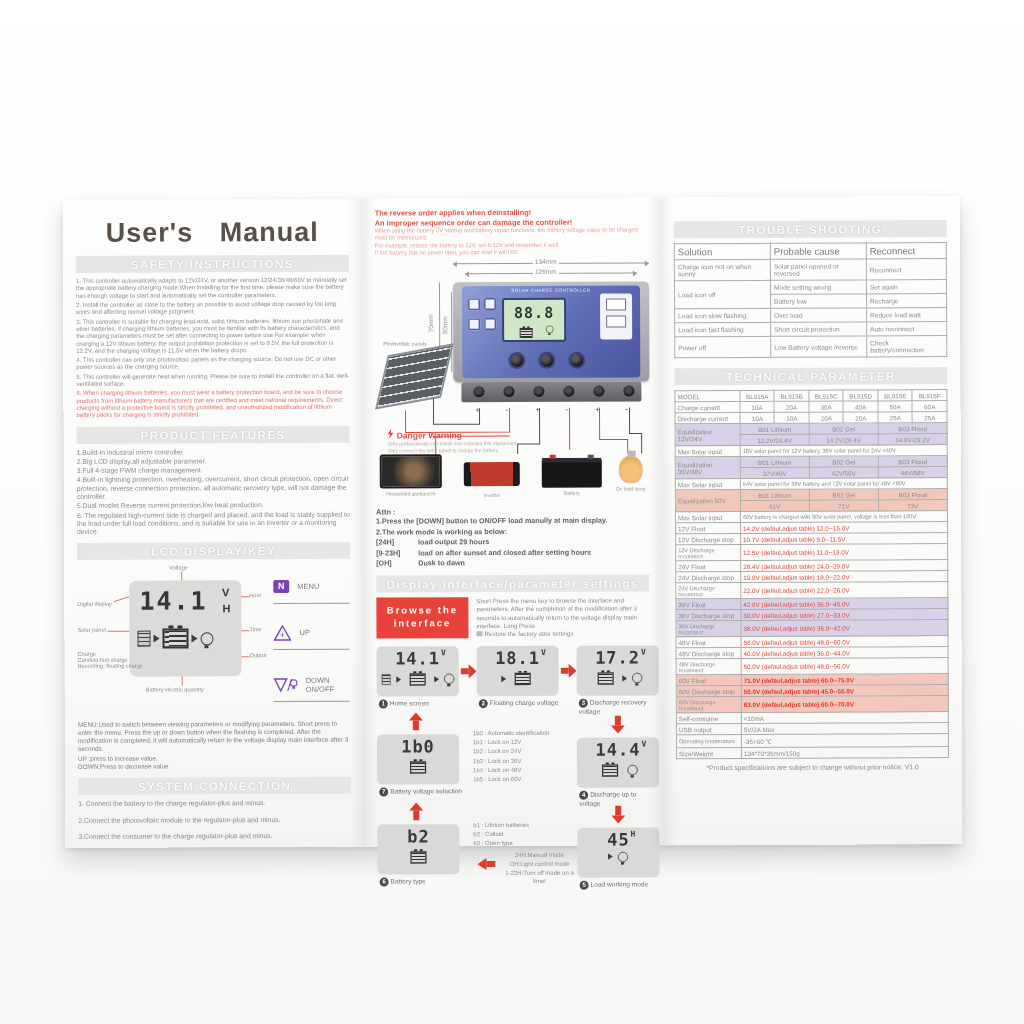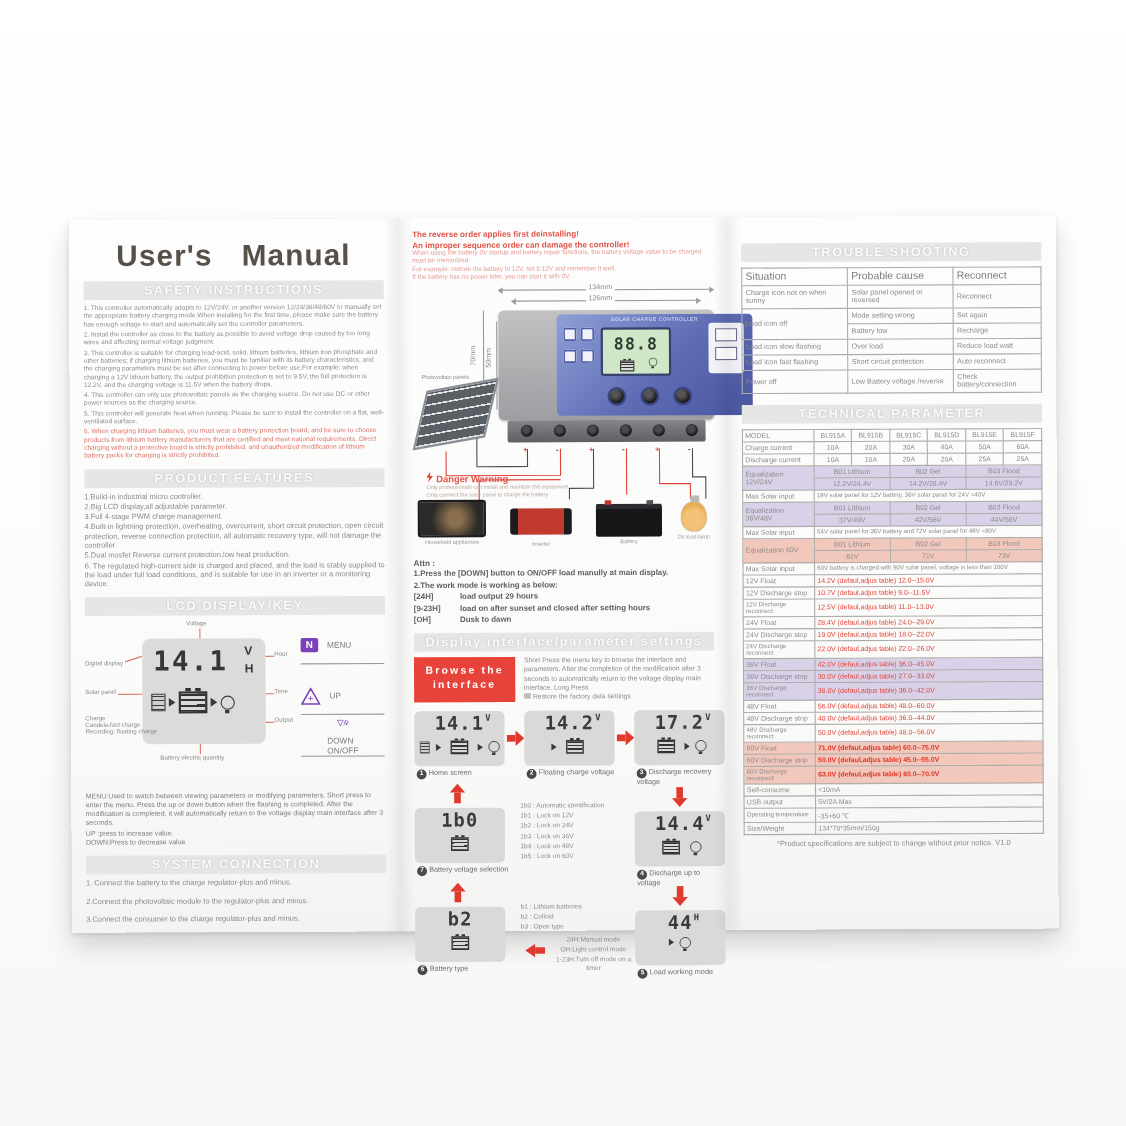--- a/index.html
+++ b/index.html
@@ -45,21 +45,21 @@
   .warnsmall { font-size:5.8px; color:#e59d95; line-height:1.25; }
   .ctrl-diag { position:relative; width:273px; height:245px; margin-top:2px; }
   .dim { position:absolute; font-size:6.5px; color:#8a8a8a; }
   .dimline { position:absolute; height:1px; background:#9a9a9a; }
   .dimline:before, .dimline:after { content:""; position:absolute; top:-2.5px; border-top:3px solid transparent; border-bottom:3px solid transparent; }
   .dimline:before { left:0; border-right:4px solid #9a9a9a; }
   .dimline:after  { right:0; border-left:4px solid #9a9a9a; }
   .vdim { position:absolute; width:1px; background:#9a9a9a; }
   .plate { position:absolute; left:78px; top:24px; width:196px; height:100px; background:linear-gradient(180deg,#c2c2c4,#9e9ea2); border-radius:5px; box-shadow:0 1px 2px rgba(0,0,0,.25); }
   .bluep { position:absolute; left:9px; top:4px; width:178px; height:92px; border-radius:4px;
-           background:linear-gradient(135deg,#8f9fd6 0%,#5e6cb4 55%,#4a55a0 100%);margin-left:44px; }
+           background:linear-gradient(135deg,#8f9fd6 0%,#5e6cb4 55%,#4a55a0 100%); }
   .bluep .ttl { position:absolute; top:2px; left:0; right:0; text-align:center; font-size:4.5px; color:#e8ecff; letter-spacing:.5px; }
   .icn { position:absolute; width:12px; height:12px; background:#f0f1fa; border-radius:2px; box-shadow:inset 0 0 0 1.5px #4d5aa6; }
   .lcdgreen { position:absolute; left:40px; top:12px; width:64px; height:44px; background:#cfe7c6; border:2px solid #39406e; border-radius:3px; }
   .lcdgreen .v { font-family:"DejaVu Sans Mono", monospace; font-weight:bold; font-size:15px; color:#2c3a33; text-align:center; margin-top:4px; letter-spacing:1px; }
   .lcdgreen .r { display:flex; gap:4px; justify-content:center; margin-top:1px; }
   .usb { position:absolute; right:8px; top:8px; width:32px; height:46px; background:#f2f3f8; border-radius:3px; }
   .usb .slot { width:20px; height:12px; border:1.5px solid #6b6f8e; background:#fff; margin:5px auto 0; }
   .pbtn { position:absolute; top:68px; width:13px; height:13px; border-radius:50%; background:radial-gradient(circle at 40% 35%, #555 0 25%, #17171a 70%); box-shadow:0 0 0 2px #3b447e; }
   .termblock { position:absolute; left:86px; top:124px; width:180px; height:20px; background:linear-gradient(180deg,#86868a,#5f5f63); border-radius:2px; }
   .term { position:absolute; top:4px; width:11px; height:11px; border-radius:50%; background:radial-gradient(circle at 45% 40%, #4a4a4e 0 30%, #121214 70%); }
@@ -179,21 +179,21 @@
           <span class="menu-ico">N</span>
           <span class="klabel">MENU</span>
         </div>
         <div class="keybtn" style="top:52px;">
           <svg width="18" height="16" viewBox="0 0 18 16">
             <polygon points="9,1 17,15 1,15" fill="none" stroke="#7a41b8" stroke-width="1.4"></polygon>
             <text x="9" y="13" font-size="9" fill="#7a41b8" text-anchor="middle">+</text>
           </svg>
           <span class="klabel">UP</span>
         </div>
-        <div class="keybtn" style="top:90px;flex-direction:column;">
+        <div class="keybtn" style="top:104px;">
           <svg width="24" height="16" viewBox="0 0 24 16">
             <polygon points="1,2 13,2 7,14" fill="none" stroke="#7a41b8" stroke-width="1.4"></polygon>
             <line x1="14" y1="14" x2="18" y2="2" stroke="#7a41b8" stroke-width="1"></line>
             <circle cx="20" cy="6" r="3.2" fill="none" stroke="#7a41b8" stroke-width="1.2"></circle>
             <rect x="18.7" y="9.4" width="2.6" height="2.4" fill="#7a41b8"></rect>
           </svg>
           <span class="klabel">DOWN
 ON/OFF</span>
         </div>
       </div>
@@ -204,21 +204,21 @@
 
       <div class="hbar">SYSTEM CONNECTION</div>
       <div class="sys">
           <div class="li">1. Connect the battery to the charge regulator-plus and minus.</div>
           <div class="li">2.Connect the photovoltaic module to the regulator-plus and minus.</div>
           <div class="li">3.Connect the consumer to the charge regulator-plus and minus.</div>
         </div>
     </div>
 
     <div class="col">
-      <div class="warnbold">The reverse order applies first deinstalling!</div>
+      <div class="warnbold">The reverse order applies when deinstalling!</div>
       <div class="warnbold">An improper sequence order can damage the controller!</div>
       <div class="warnsmall">When using the battery 0V startup and battery repair functions, the battery voltage value to be charged must be memorized.</div>
       <div class="warnsmall">For example: restore the battery to 12V, set b:12V and remember it well.</div>
       <div class="warnsmall">If the battery has no power later, you can start it with 0V.</div>
 
       <div class="ctrl-diag">
         <div class="dimline" style="left:78px;top:5px;width:196px;"></div>
         <div class="dim" style="left:158px;top:0px;background:#fdfdfd;padding:0 2px;">134mm</div>
         <div class="dimline" style="left:90px;top:15px;width:172px;"></div>
         <div class="dim" style="left:158px;top:10px;background:#fdfdfd;padding:0 2px;">126mm</div>
@@ -341,21 +341,21 @@
               <span class="mi-bat sm-bat"></span>
               <span class="mi-arr sm-arr"></span>
               <span class="mi-bulb sm-bulb"></span>
             </div>
         </div>
         <svg class="redarr" style="left:84px;top:18px;" width="16" height="14">
             <rect x="0" y="4" width="8" height="6" fill="#e0392e"></rect>
             <polygon points="8,0 16,7 8,14" fill="#e0392e"></polygon>
           </svg>
         <div class="scr" style="left:100px;top:0;">
-          <div class="val"><span>14.2</span><span class="unit">V</span></div>
+          <div class="val"><span>18.1</span><span class="unit">V</span></div>
           <div class="irow">
               <span class="mi-arr sm-arr"></span>
               <span class="mi-bat sm-bat"></span>
             </div>
         </div>
         <svg class="redarr" style="left:184px;top:18px;" width="16" height="14">
             <rect x="0" y="4" width="8" height="6" fill="#e0392e"></rect>
             <polygon points="8,0 16,7 8,14" fill="#e0392e"></polygon>
           </svg>
         <div class="scr" style="left:200px;top:0;">
@@ -426,37 +426,37 @@
         <svg class="redarr" style="left:100px;top:212px;" width="18" height="12">
             <polygon points="0,6 9,0 9,12" fill="#e0392e"></polygon>
             <rect x="9" y="3" width="9" height="6" fill="#e0392e"></rect>
           </svg>
         <div class="opt" style="position:absolute;left:122px;top:206px;width:80px;font-size:5.4px;text-align:center;">
             <div class="li">24H:Manual mode</div>
             <div class="li">OH:Light control mode</div>
             <div class="li">1-23H:Turn off mode on a timer</div>
           </div>
         <div class="scr" style="left:200px;top:182px;">
-          <div class="val"><span>44</span><span class="unit">H</span></div>
+          <div class="val"><span>45</span><span class="unit">H</span></div>
           <div class="irow">
               <span class="mi-arr sm-arr"></span>
               <span class="mi-bulb sm-bulb"></span>
             </div>
         </div>
         <div class="scrlab" style="left:2px;top:231px;width:84px;"><span class="numc">6</span><span>Battery type</span></div>
         <div class="scrlab" style="left:202px;top:235px;width:76px;"><span class="numc">5</span><span>Load working mode</span></div>
       </div>
     </div>
 
     <div class="col">
       <div class="hbar" style="margin-top:14px;">TROUBLE SHOOTING</div>
       <table class="trouble">
         <tbody>
             <tr>
-              <td class="th">Situation</td>
+              <td class="th">Solution</td>
               <td class="th">Probable cause</td>
               <td class="th">Reconnect</td>
             </tr>
             <tr>
               <td>Charge icon not on when  sunny</td>
               <td>Solar  panel  opened or reversed</td>
               <td>Reconnect</td>
             </tr>
             <tr>
               <td rowspan="2">Load icon off</td>

